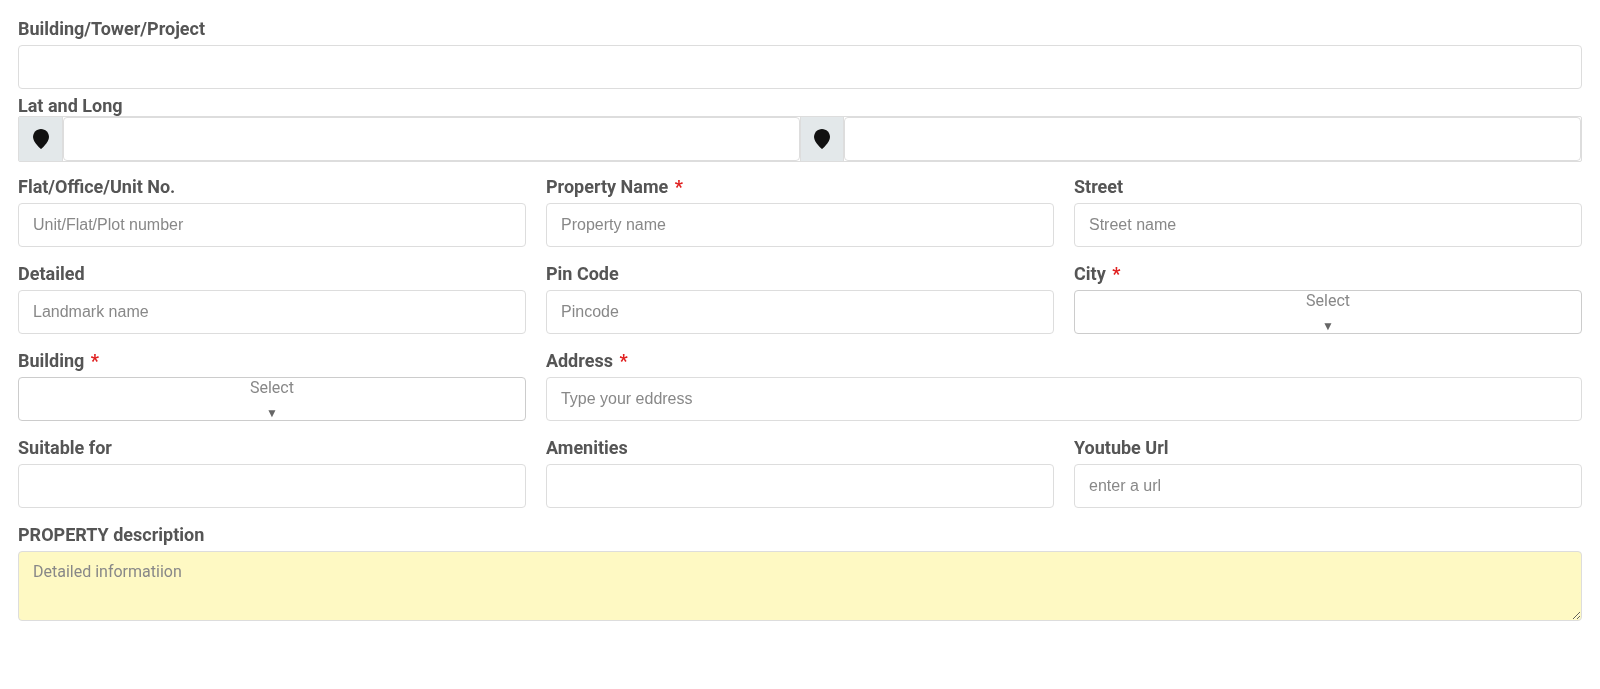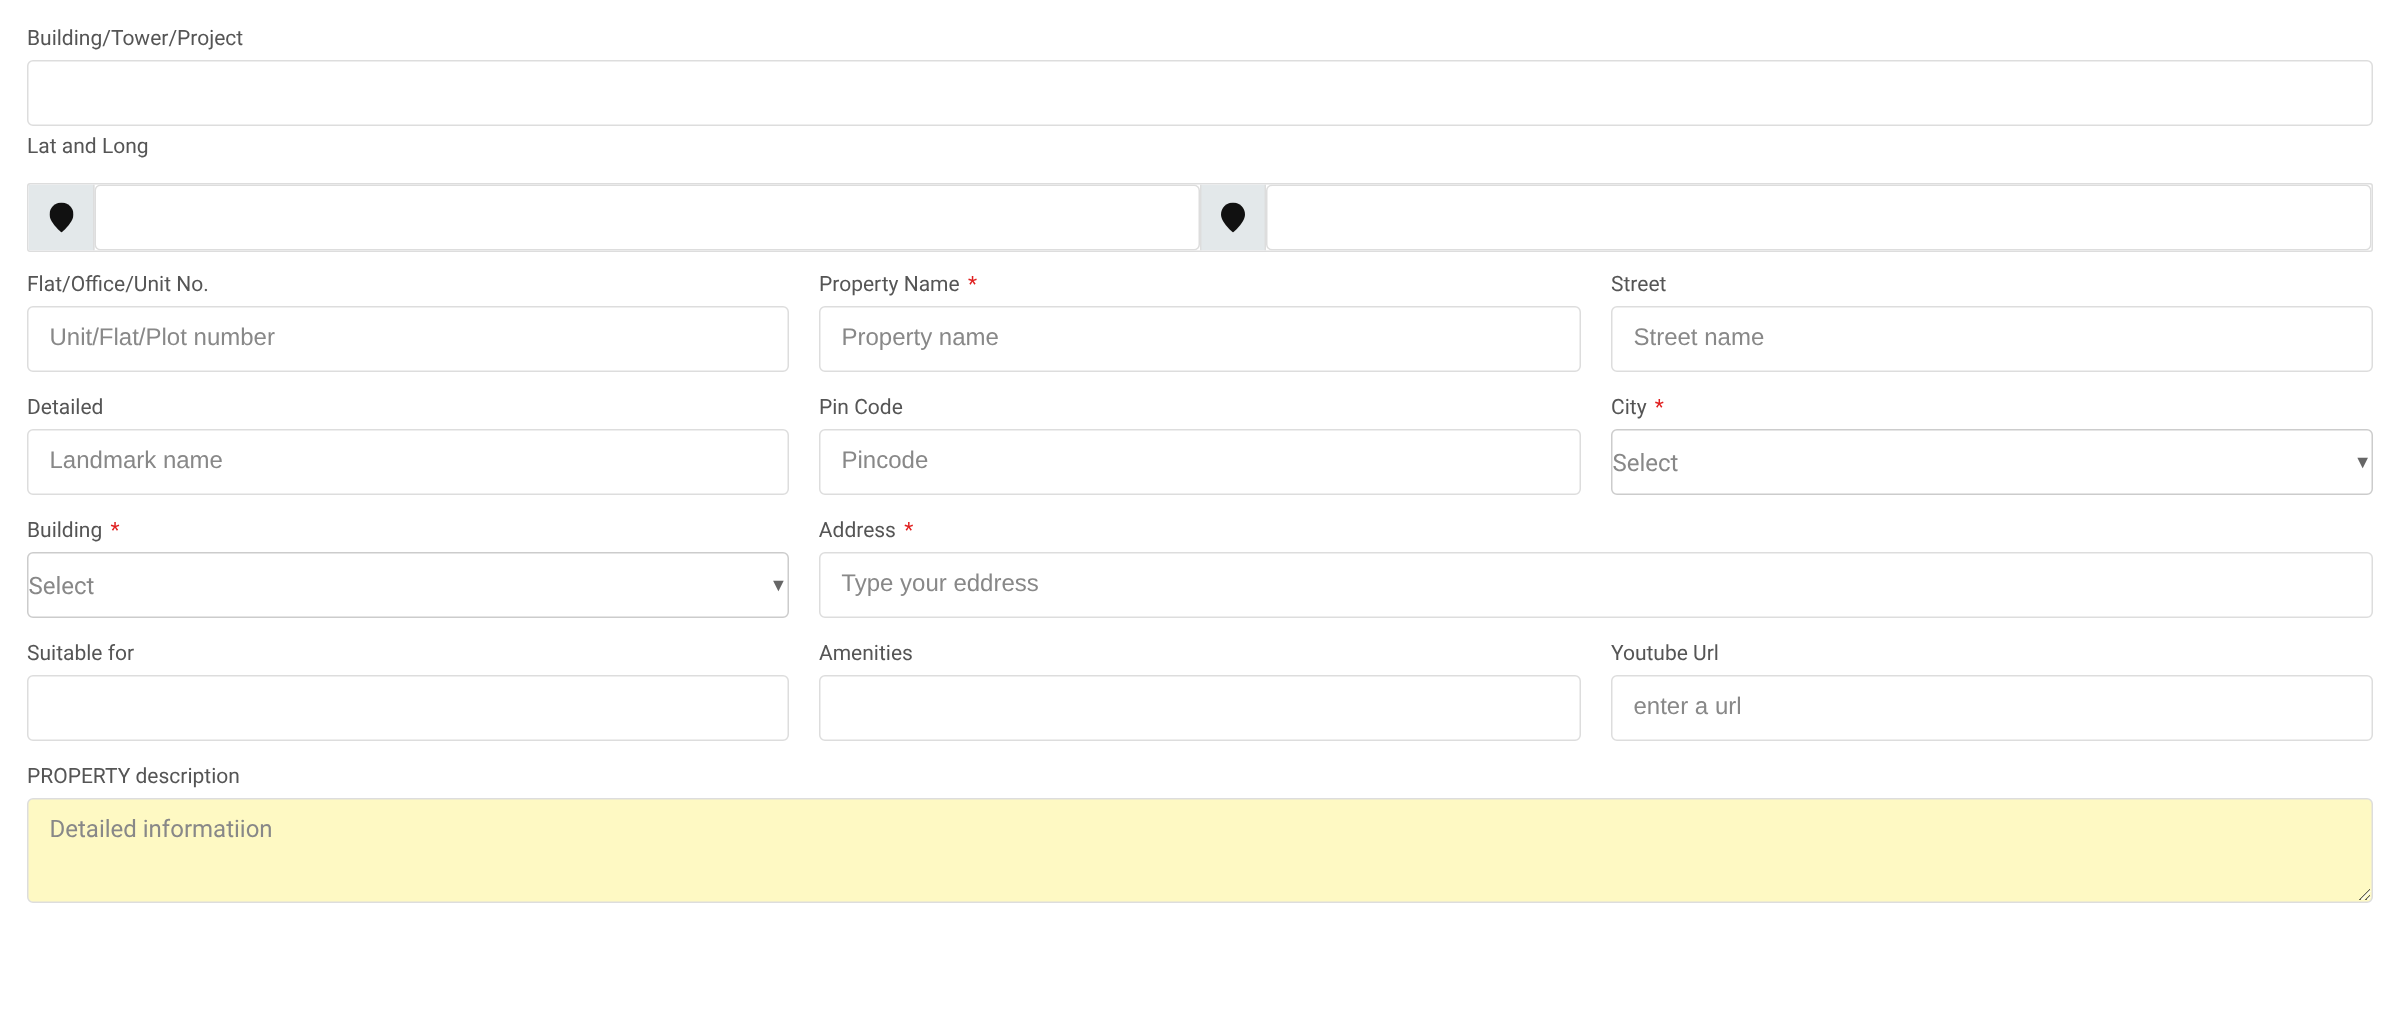--- a/index.html
+++ b/index.html
@@ -1,20 +1,20 @@
 <!DOCTYPE html>
 <html><head>
   <meta charset="utf-8">
   <style>
     * { box-sizing: border-box; margin: 0; padding: 0; }
     body { font-family: -apple-system, BlinkMacSystemFont, "Segoe UI", Roboto, "Helvetica Neue", Arial, sans-serif; background: #fff; color: #444; padding: 18px; font-size: 16px; }
     .form-row { display: flex; gap: 20px; margin-bottom: 0; }
     .field { flex: 1; margin-bottom: 16px; }
     .field.full { flex: 0 0 100%; }
-    .label { display: block; color: #555; font-size: 14px; margin-bottom: 6px; font-weight: 400; }
+    .label { display: block; color: #555; font-size: 18px; margin-bottom: 6px; font-weight: 700; }
     .required { color: #e02020; margin-left: 2px; }
     .helper { color: #888; font-size: 15px; margin-top: 6px; }
     input[type="text"], .text-input {
       width: 100%;
       height: 44px;
       padding: 0 14px;
       border: 1px solid #ddd;
       border-radius: 4px;
       font-size: 16px;
       color: #0c4a6e;
@@ -32,41 +32,42 @@
       color: #333;
       background: #fef9c3;
       outline: none;
       resize: vertical;
       font-family: inherit;
     }
     textarea::placeholder { color: #888; }
     .select-wrap {
       width: 100%;
       height: 44px;
-      padding: 0 0;
+      padding: 0 14px;
       border: 1px solid #ccc;
       border-radius: 4px;
       font-size: 16px;
       color: #888;
       background: #fff;
       display: flex;
       align-items: center;
       justify-content: space-between;
       cursor: pointer;
+      flex-direction: column;
     }
     .select-caret { font-size: 12px; color: #666; }
     .latlong-row { display: flex; gap: 0; border: 1px solid #ddd; border-radius: 2px; overflow: hidden; }
     .latlong-cell { flex: 1; display: flex; align-items: center; }
     .latlong-icon {
       width: 44px; height: 44px; display: flex; align-items: center; justify-content: center;
       border-right: 1px solid #ddd; background: #e3e8ea;
     }
     .latlong-cell:nth-child(2) .latlong-icon { border-left: 1px solid #ddd; }
     .latlong-input { flex: 1; height: 44px; border: none; background: #e3e8ea; padding: 0 14px; font-size: 16px; outline: none; }
-    .mb-lat { margin-bottom: 16px; }
+    .mb-lat { margin-bottom: 0; }
     .field-building { margin-bottom: 6px; }
     .field-latlong-wrap { margin-bottom: 14px; }
   </style>
 </head>
 <body>
 
 <div class="field full field-building">
   <label class="label">Building/Tower/Project</label>
   <input type="text" class="text-input" style="">
 </div>

